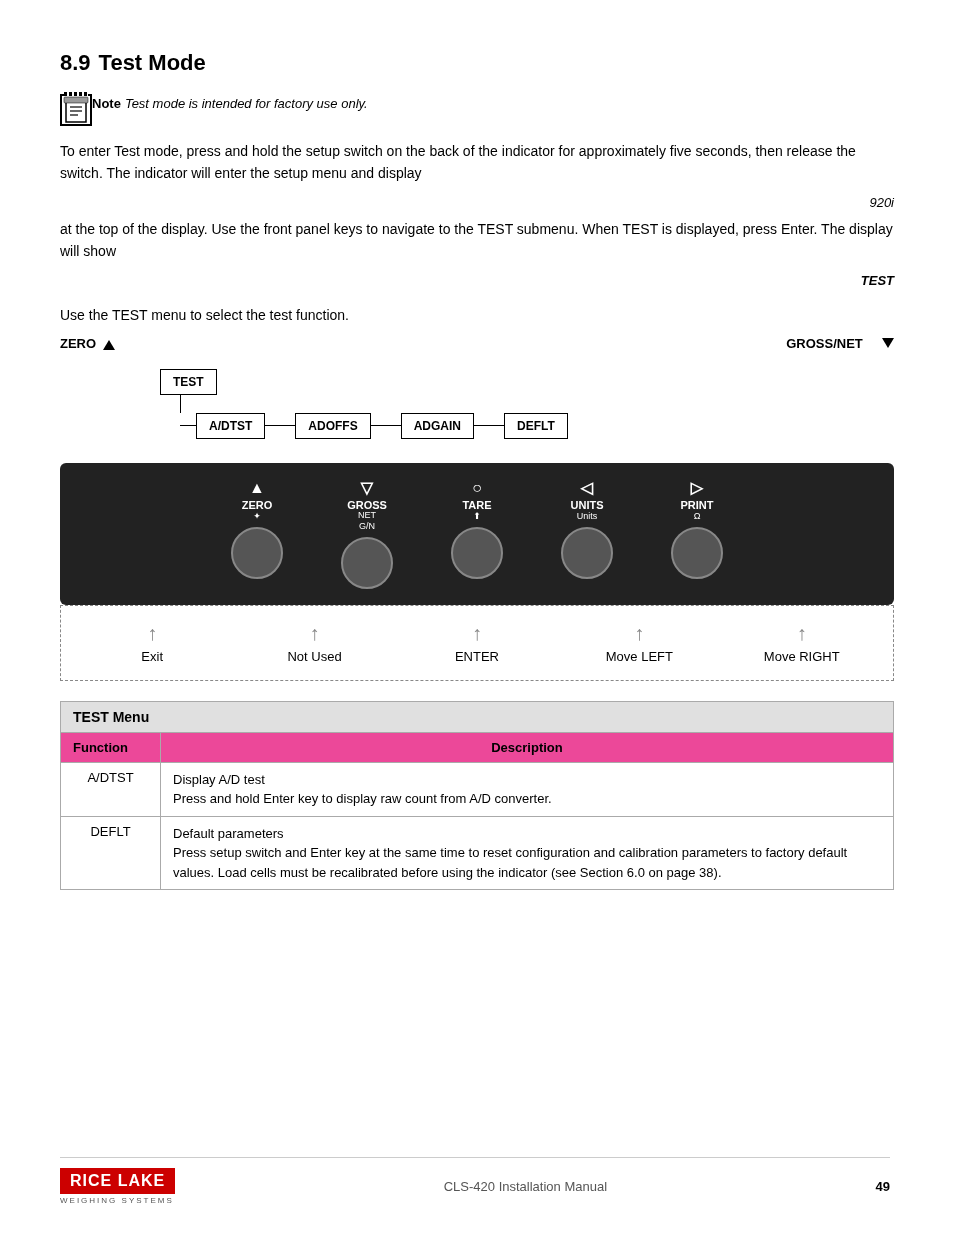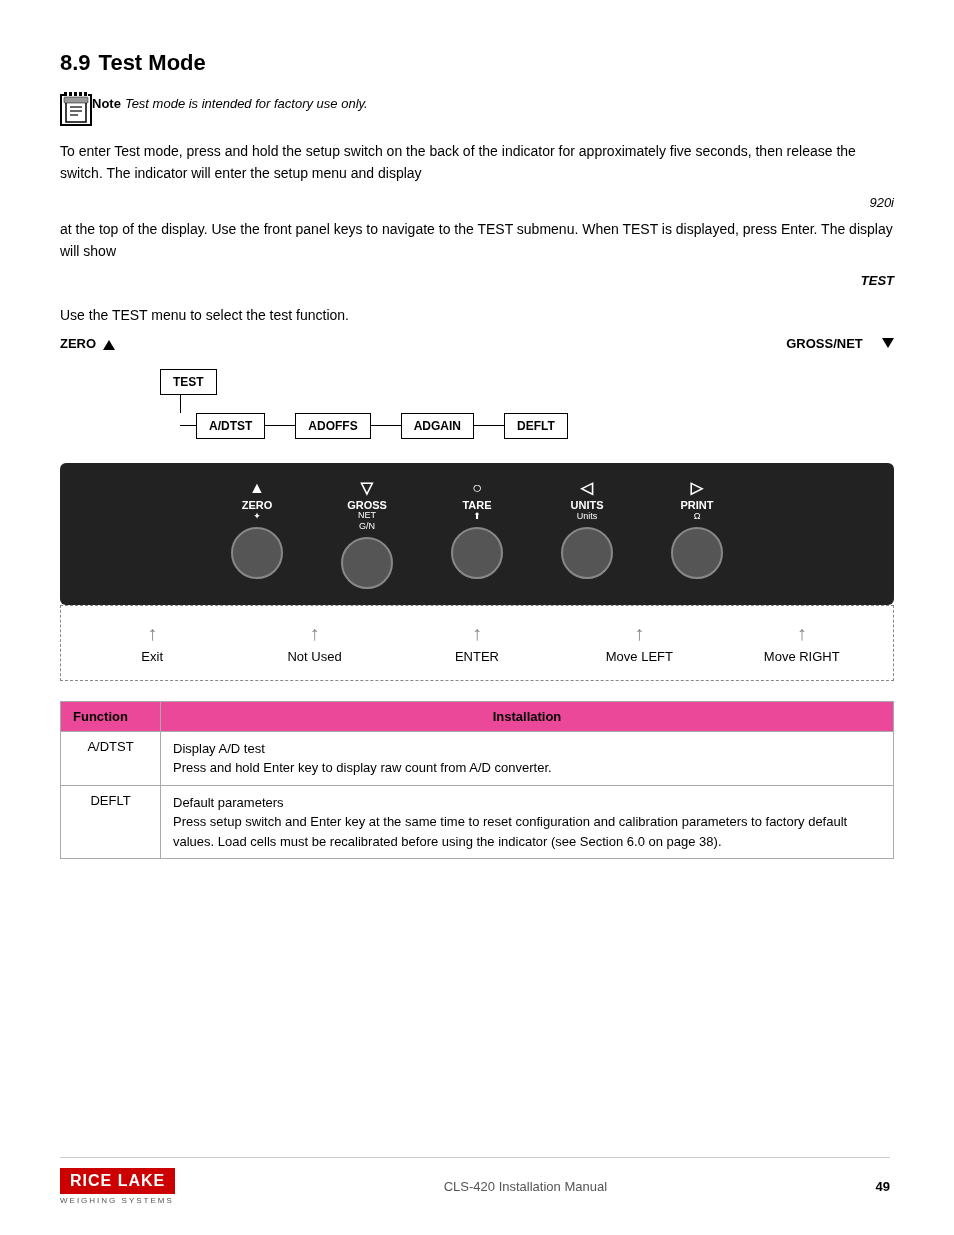--- a/index.html
+++ b/index.html
@@ -423,23 +423,26 @@
       </div>
       <div class="annotation-item">
         <div class="annotation-arrow">↑</div>
         <div class="annotation-label">Move RIGHT</div>
       </div>
     </div>
   </div>
 
   <table class="test-table">
     <tbody>
+        <tr class="table-title-row">
+      <td colspan="2">TEST Menu</td>
+    </tr>
     <tr class="table-header-row">
       <td>Function</td>
-      <td style="text-align:center;">Installation</td>
+      <td style="text-align:center;">Description</td>
     </tr>
     <tr>
       <td class="func-col">A/DTST</td>
       <td>
         <div class="desc-text">Display A/D test</div>
         <div class="desc-text">Press and hold Enter key to display raw count from A/D converter.</div>
       </td>
     </tr>
     <tr>
       <td class="func-col">DEFLT</td>

